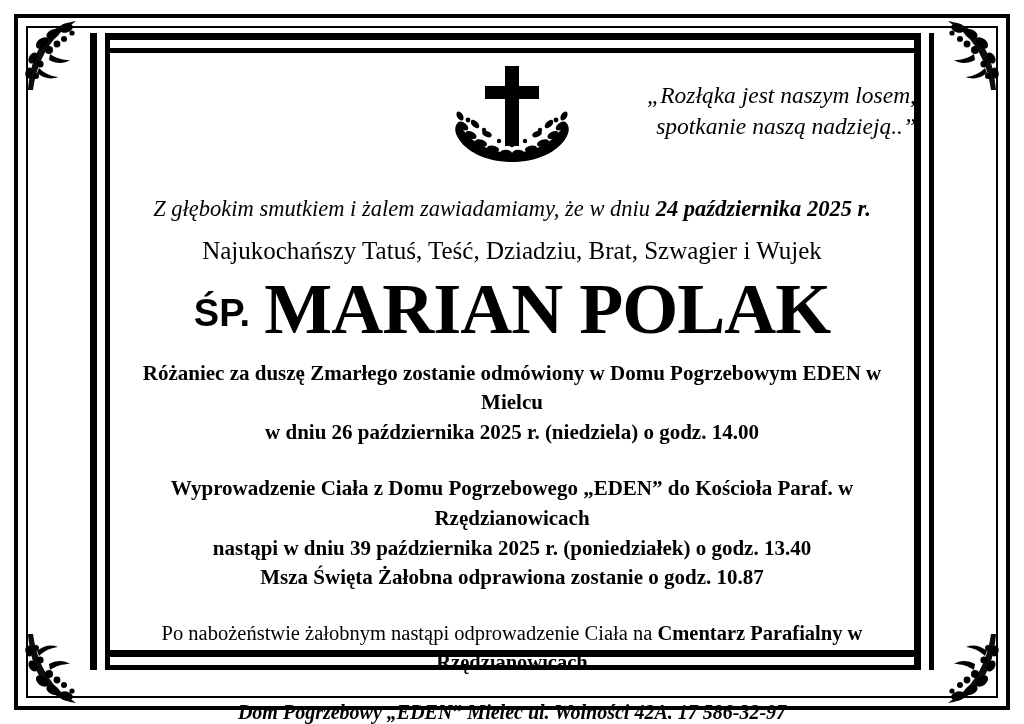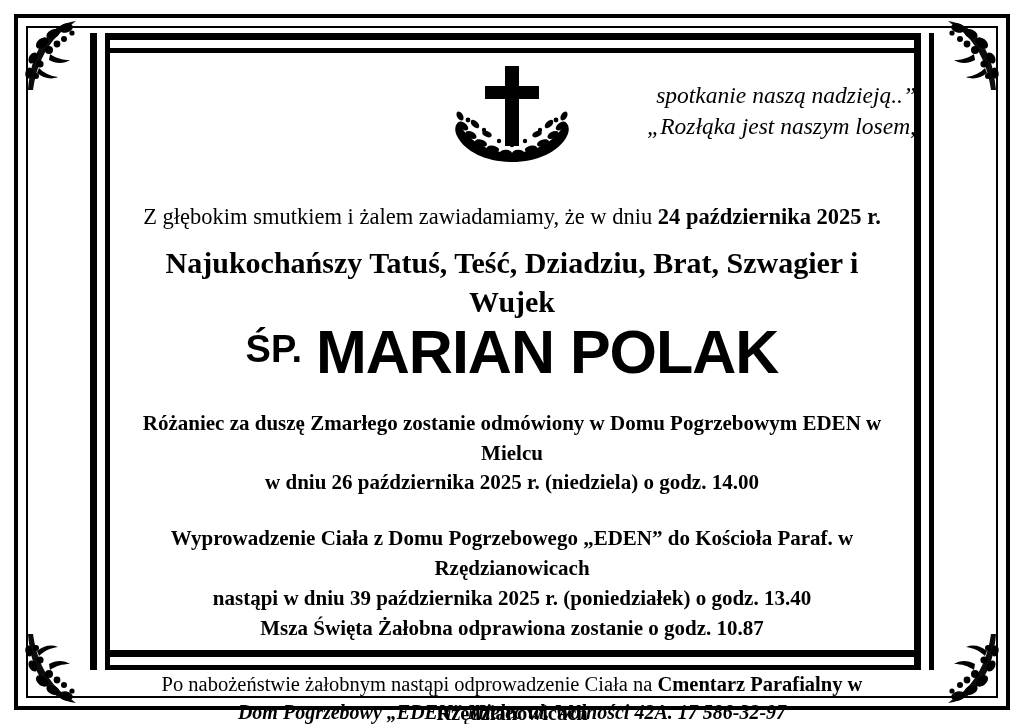--- a/index.html
+++ b/index.html
@@ -110,62 +110,64 @@
     right: -12px;
     top: 22px;
     width: 420px;
     text-align: right;
     font-style: italic;
     font-size: 23.5px;
     line-height: 1.32;
   }
 
   .lead {
-    margin-top: 28px;
+    margin-top: 20px;
     font-size: 22.5px;
     line-height: 1.36;
+    font-style: italic;
   }
   .lead b { font-weight: bold; }
 
   .name-line {
     margin-top: 10px;
-    font-size: 30px;
-    font-weight: bold;
+    font-size: 25px;
+    font-weight: normal;
     line-height: 1.3;
   }
 
   .deceased {
+    margin-top: 6px;
     display: flex;
     align-items: flex-end;
     justify-content: center;
     gap: 14px;
   }
   .sp {
     font-family: "Liberation Sans", sans-serif;
     font-weight: bold;
     font-size: 38px;
     letter-spacing: 0px;
     padding-bottom: 12px;
   }
   .deceased-name {
-    font-family: Liberation Sans, sans-serif;
+    font-family: Liberation Serif, serif;
     font-weight: bold;
-    font-size: 61px;
+    font-size: 72px;
     line-height: 1.02;
     letter-spacing: -1px;
     white-space: nowrap;
   }
 
   .block {
     font-size: 21px;
     font-weight: bold;
     line-height: 1.42;
     margin-top: 18px;
   }
-  .block.b1 { margin-top: 26px; }
+  .block.b1 { margin-top: 12px; }
   .block.b2 { margin-top: 26px; font-family: Liberation Serif, serif; }
 
   .closing {
     font-size: 20.5px;
     line-height: 1.42;
     margin-top: 26px;
     font-weight: normal;
   }
   .closing b { font-weight: bold; }
 
@@ -309,22 +311,22 @@
               <circle cx="113" cy="66" r="2.2"></circle>
               <circle cx="72" cy="77" r="2.2"></circle>
               <circle cx="98" cy="77" r="2.2"></circle>
               <circle cx="85" cy="81" r="2.2"></circle>
             </g>
           </g>
         </svg>
       </div>
 
       <div class="quote">
+        <div>„Rozłąka jest naszym losem,</div>
         <div>spotkanie naszą nadzieją..”</div>
-        <div>„Rozłąka jest naszym losem,</div>
       </div>
     </div>
 
     <div class="lead">
       <div>
         <span>Z głębokim smutkiem i żalem zawiadamiamy, że w dniu </span><b>24 października 2025 r.</b>
       </div>
     </div>
 
     <div class="name-line">Najukochańszy Tatuś, Teść, Dziadziu, Brat, Szwagier i Wujek</div>

